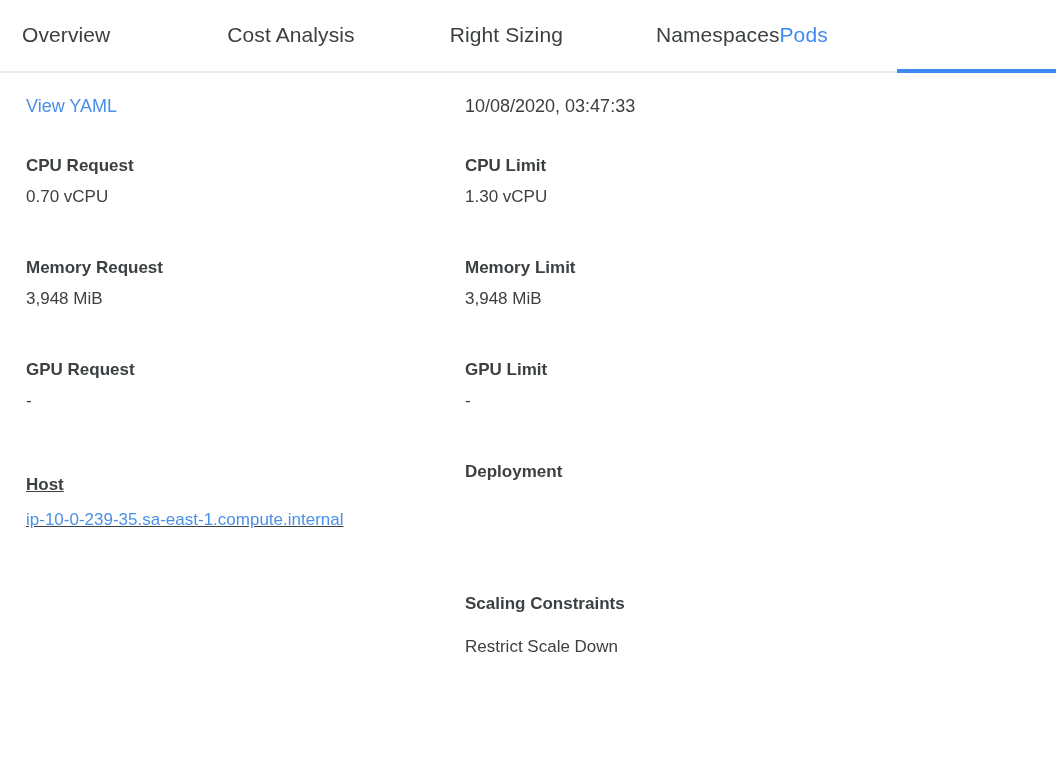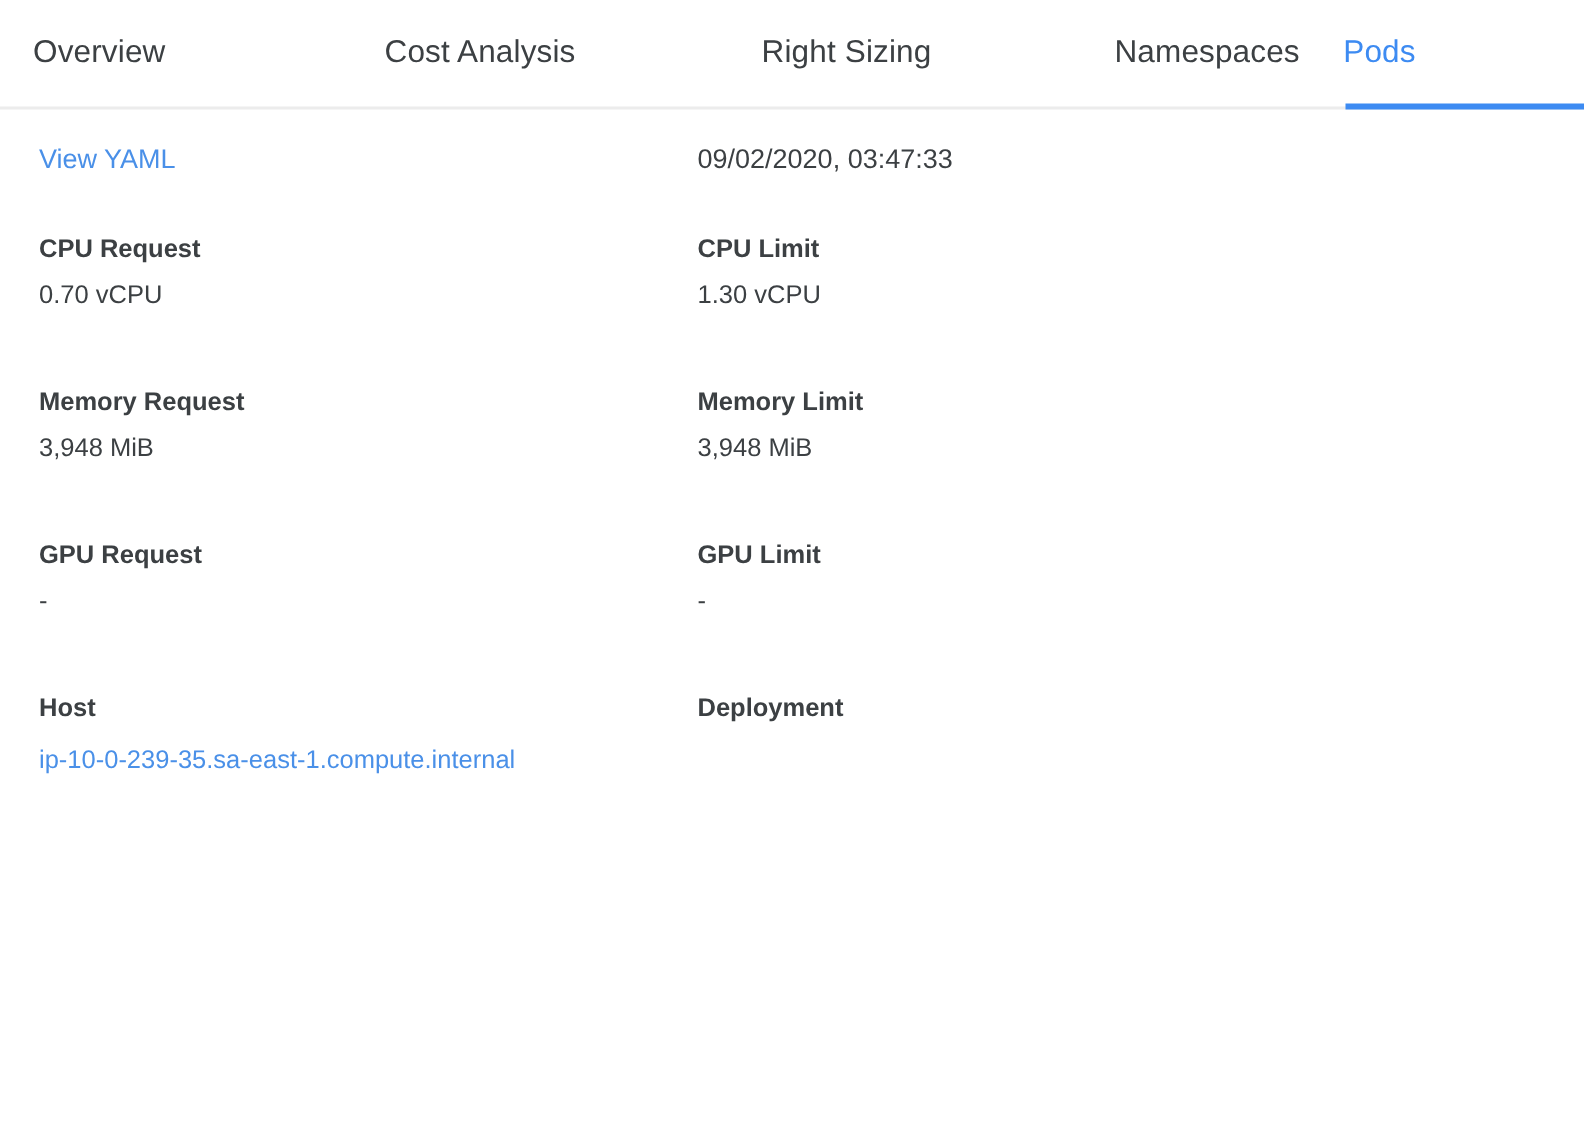--- a/index.html
+++ b/index.html
@@ -28,21 +28,20 @@
     top: 71px;
     height: 2px;
     background: #ececec;
   }
   .tabs {
     display: flex;
     align-items: center;
     height: 69px;
     padding-left: 22px;
     box-sizing: border-box;
-    gap: 29px;
   }
   .tab {
     font-size: 21px;
     line-height: 24px;
     color: #3c4043;
     letter-spacing: 0.1px;
     white-space: nowrap;
     cursor: pointer;
     user-select: none;
   }
@@ -150,31 +149,31 @@
     <div class="abs" style="top:184px;">
       <div class="field-label">Memory Request</div>
       <div class="field-value">3,948 MiB</div>
     </div>
 
     <div class="abs" style="top:286px;">
       <div class="field-label">GPU Request</div>
       <div class="field-value">-</div>
     </div>
 
-    <div class="abs" style="top:388px;">
+    <div class="abs" style="top:401px;text-decoration:underline;">
       <div class="field-label">Host</div>
       <div class="field-value link">ip-10-0-239-35.sa-east-1.compute.internal</div>
     </div>
 
   </div>
 
   <div class="col col-right">
 
     <div class="abs" style="top:22px;">
-      <div class="field-value" style="font-size:18px;">09/02/2020, 03:47:33</div>
+      <div class="field-value" style="font-size:18px;">10/08/2020, 03:47:33</div>
     </div>
 
     <div class="abs" style="top:82px;">
       <div class="field-label">CPU Limit</div>
       <div class="field-value">1.30 vCPU</div>
     </div>
 
     <div class="abs" style="top:184px;">
       <div class="field-label">Memory Limit</div>
       <div class="field-value">3,948 MiB</div>
@@ -183,16 +182,18 @@
     <div class="abs" style="top:286px;">
       <div class="field-label">GPU Limit</div>
       <div class="field-value">-</div>
     </div>
 
     <div class="abs" style="top:388px;">
       <div class="field-label">Deployment</div>
     </div>
 
     <div class="abs" style="top:520px;">
+      <div class="field-label" style="margin-bottom:21px;">Scaling Constraints</div>
+      <div class="constraint-line" style="margin-bottom:31px;">Restrict Scale Down</div>
     </div>
 
   </div>
 </div>
 
 </body></html>

